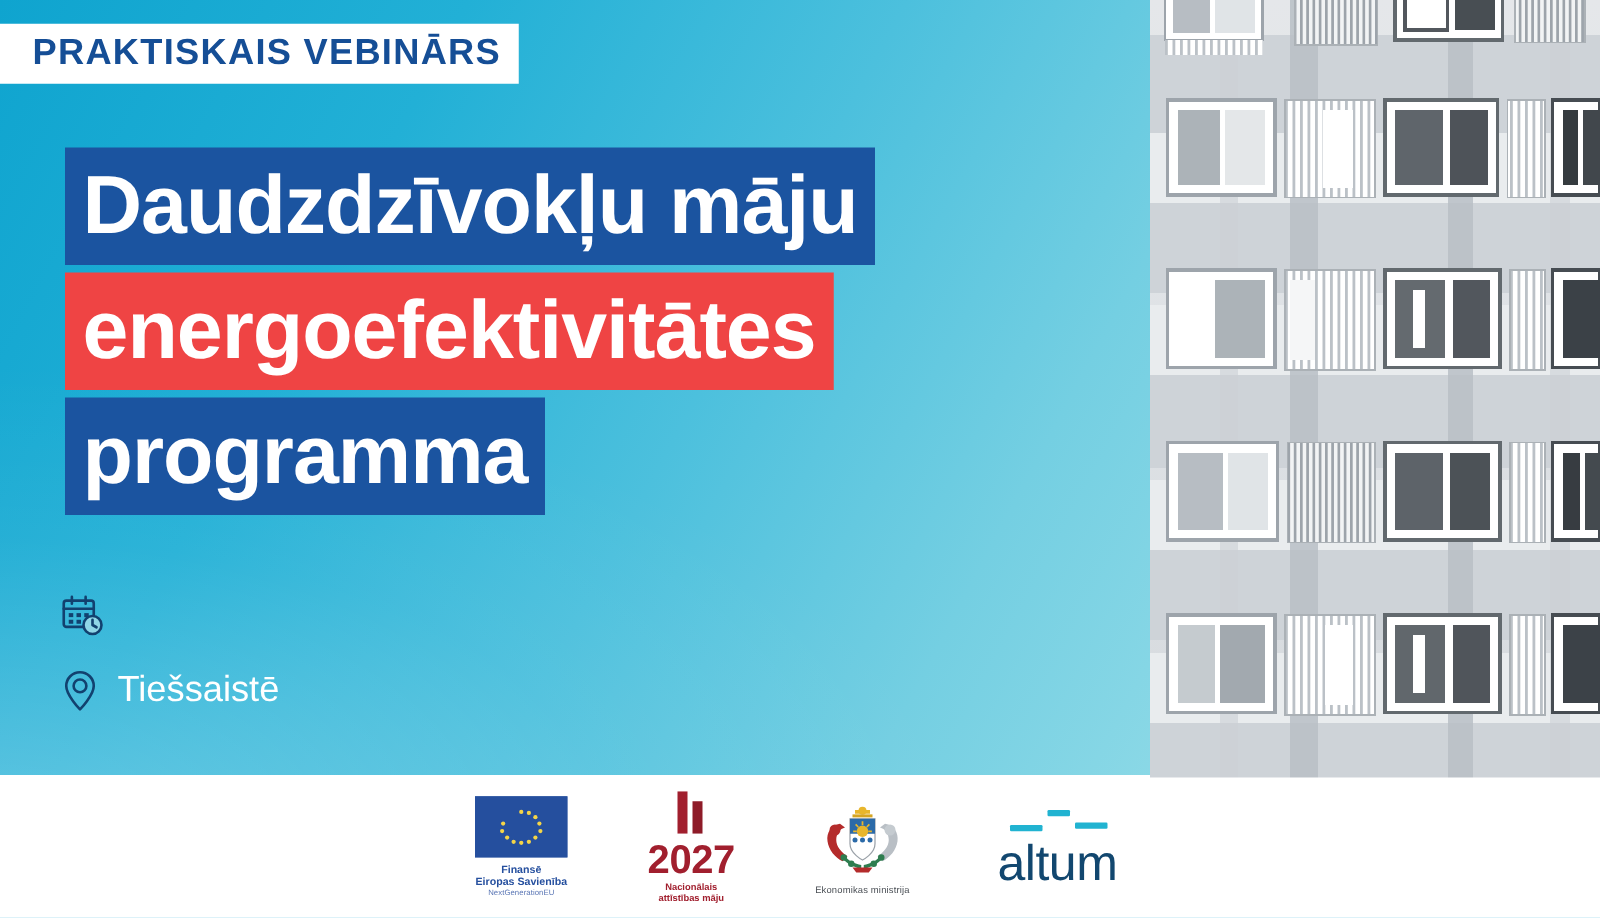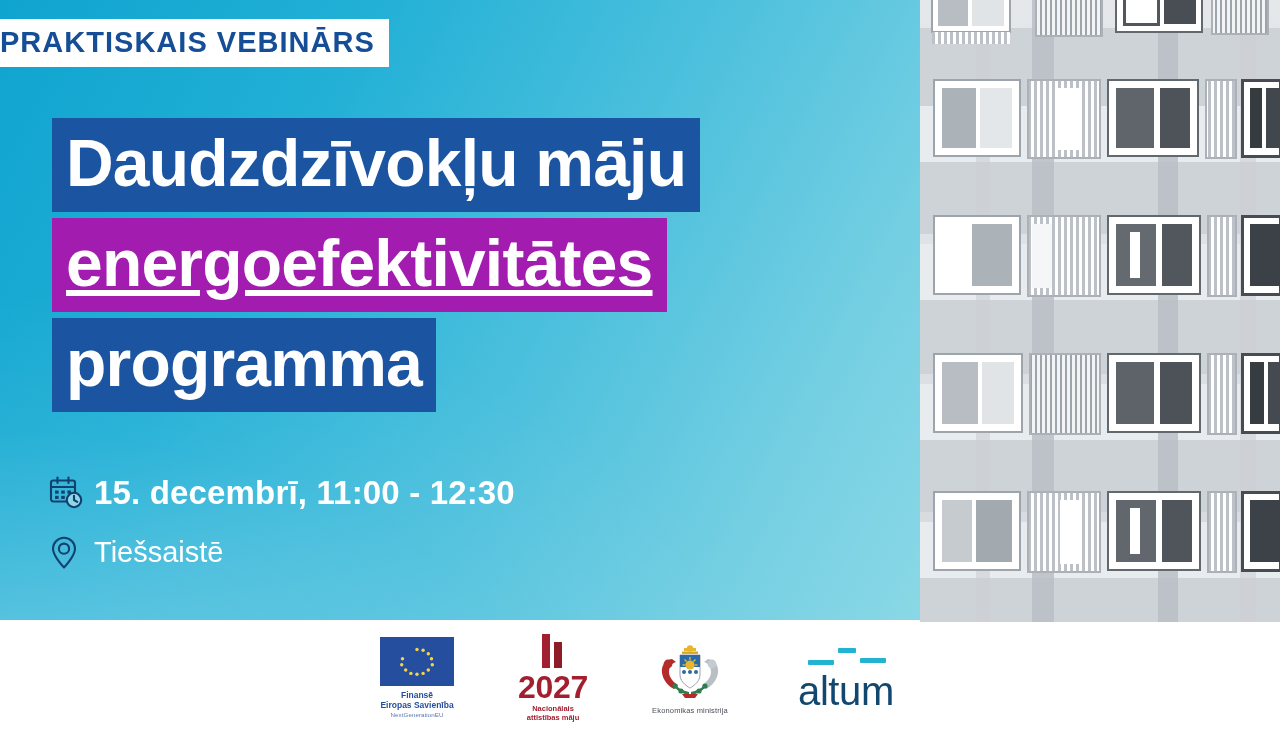--- a/index.html
+++ b/index.html
@@ -41,21 +41,21 @@
   .kicker {
     position: absolute;
     left: 0;
     top: 19px;
     background: #ffffff;
     color: #154e96;
     font-size: 29px;
     font-weight: bold;
     letter-spacing: 0.035em;
     line-height: 1;
-    padding: 9px 14px 10px 0;
+    padding: 9px 14px 10px 26px;
     z-index: 5;
   }
 
   
   .title-stack {
     position: absolute;
     left: 52px;
     top: 104px;
     z-index: 5;
     margin-top: 14px;
@@ -64,21 +64,21 @@
     display: table;
     color: #ffffff;
     font-size: 66px;
     font-weight: bold;
     line-height: 1.0;
     letter-spacing: -0.012em;
     padding: 12px 14px 16px 14px;
     white-space: nowrap;
   }
   .title-line.blue { background: #1b54a0; }
-  .title-line.lime { background: #a21caf; text-decoration: underline; }
+  .title-line.lime { background: #ef4444; }
   .title-line.l1 { margin-bottom: 6px; }
   .title-line.l2 { margin-bottom: 6px; }
 
   
   .meta {
     position: absolute;
     left: 48px;
     top: 474px;
     z-index: 5;
   }
@@ -224,21 +224,20 @@
           <line x1="20.5" y1="3.5" x2="20.5" y2="9"></line>
           <rect x="7" y="16.5" width="3.6" height="3.2" fill="#12416f" stroke="none"></rect>
           <rect x="13.2" y="16.5" width="3.6" height="3.2" fill="#12416f" stroke="none"></rect>
           <rect x="19.4" y="16.5" width="3.6" height="3.2" fill="#12416f" stroke="none"></rect>
           <rect x="7" y="21.8" width="3.6" height="3.2" fill="#12416f" stroke="none"></rect>
           <rect x="13.2" y="21.8" width="3.6" height="3.2" fill="#12416f" stroke="none"></rect>
           <circle cx="26" cy="26" r="7.2" fill="#8fd6e6" stroke="#12416f" stroke-width="2.1"></circle>
           <polyline points="26,21.8 26,26 29.2,27.8"></polyline>
         </svg>
       </span>
-      <span class="meta-text date">15. decembrī, 11:00 - 12:30</span>
     </div>
 
     <div class="meta-row">
       <span class="meta-icon">
         <svg width="32" height="36" viewBox="0 0 32 36" fill="none" stroke="#12416f" stroke-width="2.1" stroke-linecap="round" stroke-linejoin="round">
           <path d="M16 33.5 C16 33.5 27 22.2 27 14.8 C27 8.7 22.1 3.8 16 3.8 C9.9 3.8 5 8.7 5 14.8 C5 22.2 16 33.5 16 33.5 Z"></path>
           <circle cx="16" cy="14.7" r="5.1"></circle>
         </svg>
       </span>
       <span class="meta-text place">Tiešsaistē</span>

